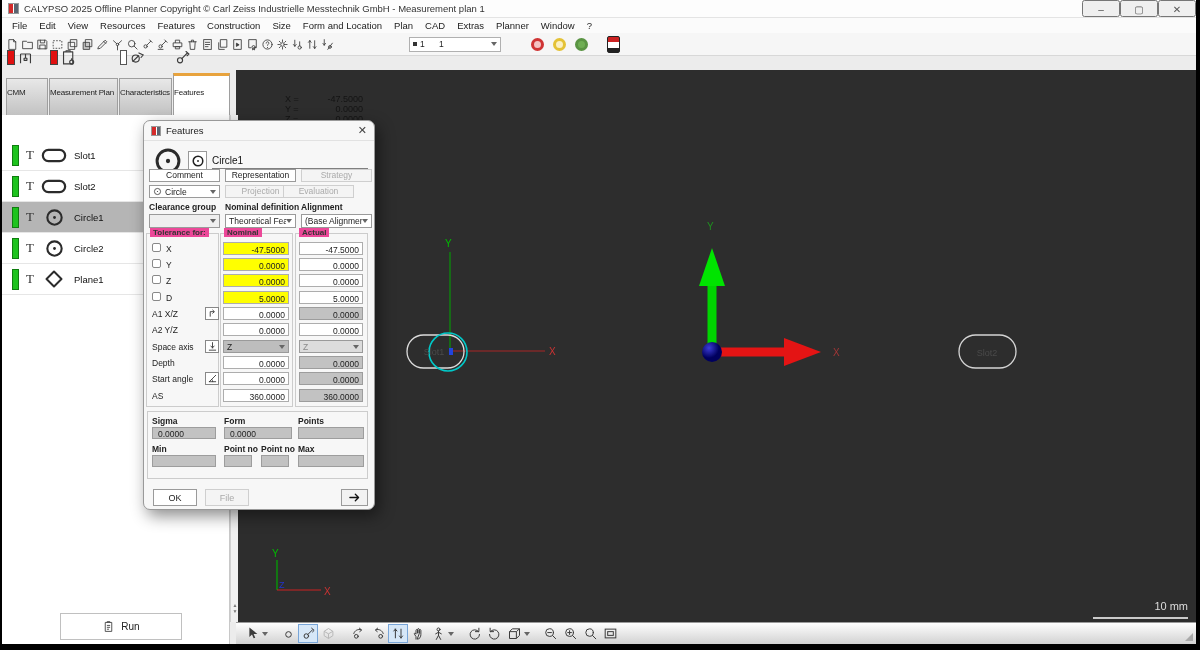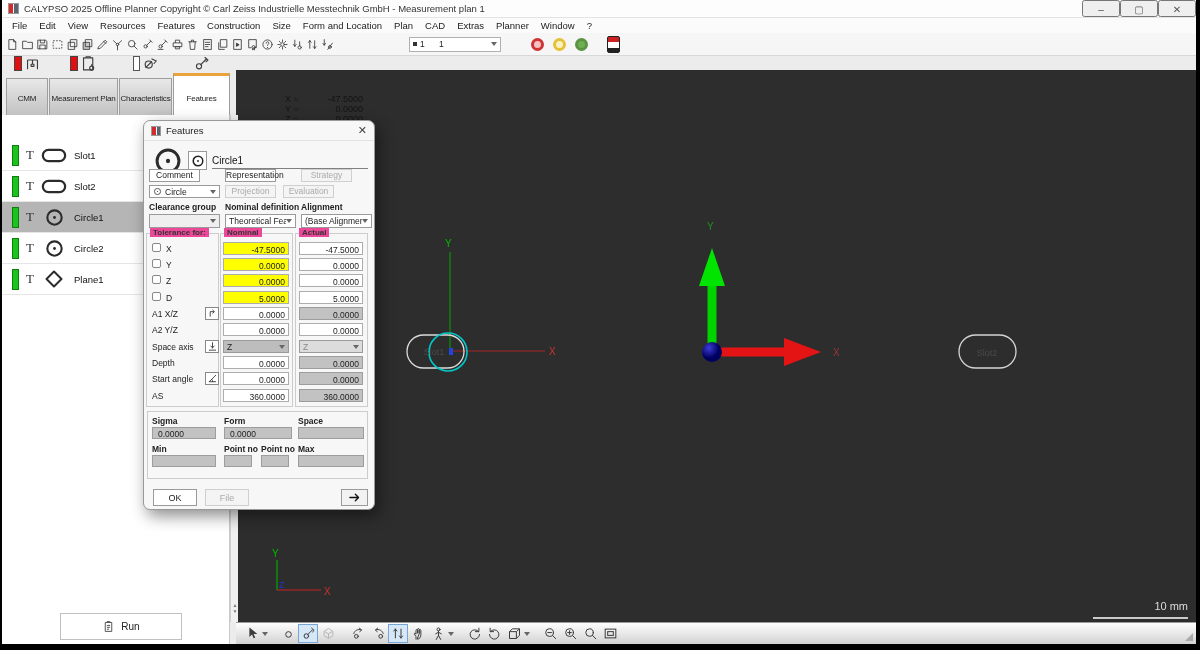--- a/index.html
+++ b/index.html
@@ -36,21 +36,21 @@
   .light.green { background:#6fae53; border:3px solid #5a9443; }
   .pendant { width:13px; height:17px; border:1.5px solid #222; margin-left:10px; background:linear-gradient(#c22 0 35%,#fff 35% 75%,#222 75% 100%); border-radius:2px; }
 
   
   .pageheader { position:absolute; left:0; top:56px; width:100%; height:14px; background:#f2f2f2; }
   .pagetitle { position:absolute; left:5px; top:1px; font-size:11px; font-weight:bold; color:#0008c8; }
   .hdricon { position:absolute; right:8px; top:1px; width:15px; height:12px; background:linear-gradient(#4a79da,#2c52a8); border:1px solid #1d3b80; }
 
   
   .tabstrip { position:absolute; left:0; top:70px; width:234px; height:45px; background:#ececec; }
-  .tab { position:absolute; bottom:0; border:1px solid #9e9e9e; border-bottom:none; background:linear-gradient(#e8e8e8,#c2c2c2); height:37px; display:flex; flex-direction:column; align-items:center; justify-content:flex-end; padding-bottom:12px;gap:20px; }
+  .tab { position:absolute; bottom:0; border:1px solid #9e9e9e; border-bottom:none; background:linear-gradient(#e8e8e8,#c2c2c2); height:37px; display:flex; flex-direction:column; align-items:flex-start; justify-content:flex-end; padding-bottom:18px;gap:20px; }
   .tab.active { background:#fff; height:42px; border-top:3px solid #e8a33d; }
   .tablabel { font-size:8px; color:#222; letter-spacing:-0.2px; }
   .tabico { display:flex; align-items:center; gap:2px; margin-bottom:2px; }
   .tabico svg { width:17px; height:17px; }
   .redbar { width:8px; height:15px; background:#e01010; border:1px solid #444; }
   .whitebar { width:7px; height:15px; background:#fff; border:1.5px solid #555; }
 
   
   .canvas { position:absolute; left:234px; top:70px; width:960px; height:552px; background:#2d2d2d; }
   .readout { position:absolute; left:49px; top:24px; font-size:9px; color:#141414; line-height:10px; }
@@ -85,21 +85,21 @@
   .dialog { position:absolute; left:141px; top:120px; width:232px; height:390px; background:#f7f7f7; border:1px solid #999; border-radius:7px; box-shadow:4px 6px 16px rgba(0,0,0,.45); font-size:9px; color:#222; }
   .dlg-title { position:absolute; left:0; top:0; width:100%; height:20px; display:flex; align-items:center; padding:0 7px; border-bottom:1px solid #e2e2e2; }
   .dlg-title .appicon { margin:0 5px 0 0; width:10px; height:10px; }
   .dlg-title .t { font-size:9.5px; color:#222; }
   .dlg-close { margin-left:auto; font-size:11px; color:#444; background:none; border:none; }
   .bigglyph { position:absolute; left:8px; top:24px; }
   .bigglyph svg { width:32px; height:32px; stroke-width:2.2; color:#2b2b2b; }
   .smallglyph { position:absolute; left:44px; top:30px; width:19px; height:19px; border:1px solid #999; background:#fff; display:flex; align-items:center; justify-content:center; }
   .smallglyph svg { width:14px; height:14px; stroke-width:2.6; color:#222; }
   .nameinput { position:absolute; left:68px; top:31px; width:156px; height:17px; border:none; border-bottom:1px solid #808080; background:transparent; font-size:10px; color:#111; font-family:"Liberation Sans",sans-serif; }
-  .dbtn { position:absolute; height:13px; width:51px; background:#fff; border:1px solid #9a9a9a; font-size:8.5px; color:#222; text-align:center; line-height:11px; padding:0; }
+  .dbtn { position:absolute; height:13px; width:71px; background:#fff; border:1px solid #9a9a9a; font-size:8.5px; color:#222; text-align:center; line-height:11px; padding:0; }
   .dbtn.dis { color:#aaa; border-color:#cfcfcf; background:#f4f4f4; }
   .dsel { position:absolute; height:13px; width:71px; background:#fff; border:1px solid #9a9a9a; display:flex; align-items:center; font-size:8.5px; padding:0 3px; }
   .dsel .chev { margin-left:auto; }
   .dsel svg { width:9px; height:9px; stroke-width:2.2; margin-right:3px; }
   .seclabel { position:absolute; font-size:8.5px; font-weight:bold; color:#222; }
   .fieldset { position:absolute; border:1px solid #cccccc; }
   .legend { position:absolute; font-size:8px; font-weight:bold; color:#333; background:#ec4899; padding:0 3px; }
   .frow { position:absolute; left:0; width:100%; height:14px; }
   .cb { position:absolute; left:8px; top:1px; width:9px; height:9px; border:1px solid #888; background:#fff; border-radius:2px; }
   .flbl { position:absolute; font-size:8.5px; color:#222; top:2px; }
@@ -842,21 +842,21 @@
     </div>
     <div class="frow" style="top:268px">
       <span class="flbl" style="left:8px">AS</span>
       <span class="val nom white">360.0000</span>
       <span class="val act gray">360.0000</span>
     </div>
 
     <div class="fieldset" style="left:3px;top:290px;width:221px;height:68px"></div>
     <span class="statlabel" style="left:8px;top:295px">Sigma</span>
     <span class="statlabel" style="left:80px;top:295px">Form</span>
-    <span class="statlabel" style="left:154px;top:295px">Space</span>
+    <span class="statlabel" style="left:154px;top:295px">Points</span>
     <span class="statval" style="left:8px;top:306px;width:64px">0.0000</span>
     <span class="statval" style="left:80px;top:306px;width:68px">0.0000</span>
     <span class="statval" style="left:154px;top:306px;width:66px"></span>
     <span class="statlabel" style="left:8px;top:323px">Min</span>
     <span class="statlabel" style="left:80px;top:323px">Point no</span>
     <span class="statlabel" style="left:117px;top:323px">Point no</span>
     <span class="statlabel" style="left:154px;top:323px">Max</span>
     <span class="statval" style="left:8px;top:334px;width:64px"></span>
     <span class="statval" style="left:80px;top:334px;width:28px"></span>
     <span class="statval" style="left:117px;top:334px;width:28px"></span>

